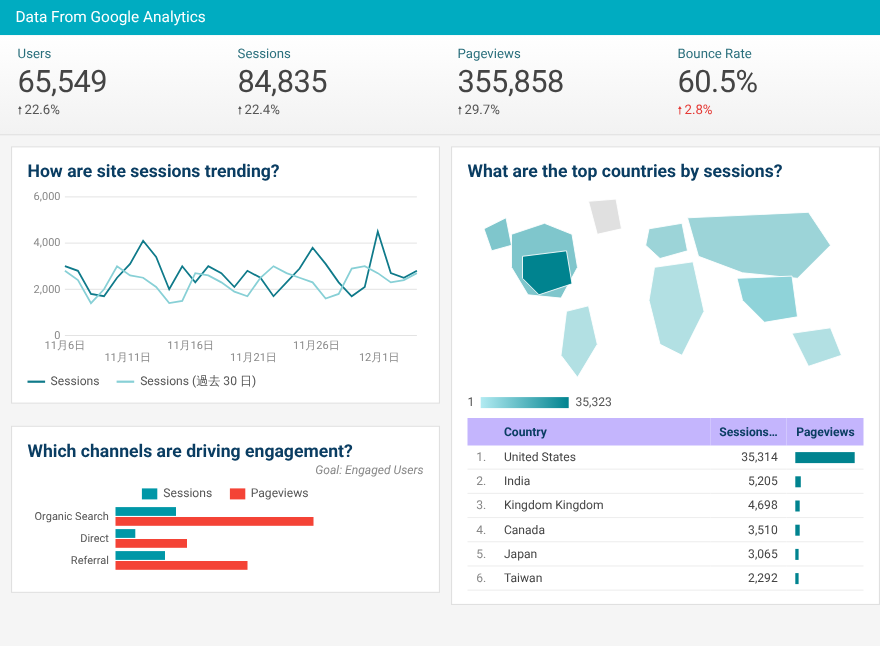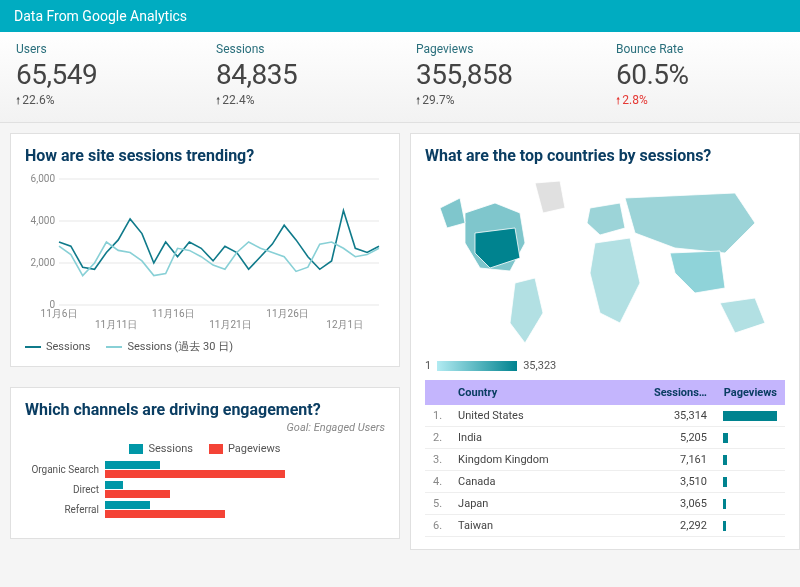--- a/index.html
+++ b/index.html
@@ -171,21 +171,21 @@
       <td>2.</td>
       <td>India</td>
       <td>5,205</td>
       <td>
                 <div class="pv-bar" style="width:9%"></div>
               </td>
     </tr>
     <tr>
       <td>3.</td>
       <td>Kingdom Kingdom</td>
-      <td>7,161</td>
+      <td>4,698</td>
       <td>
                 <div class="pv-bar" style="width:8%"></div>
               </td>
     </tr>
     <tr>
       <td>4.</td>
       <td>Canada</td>
       <td>3,510</td>
       <td>
                 <div class="pv-bar" style="width:7%"></div>

